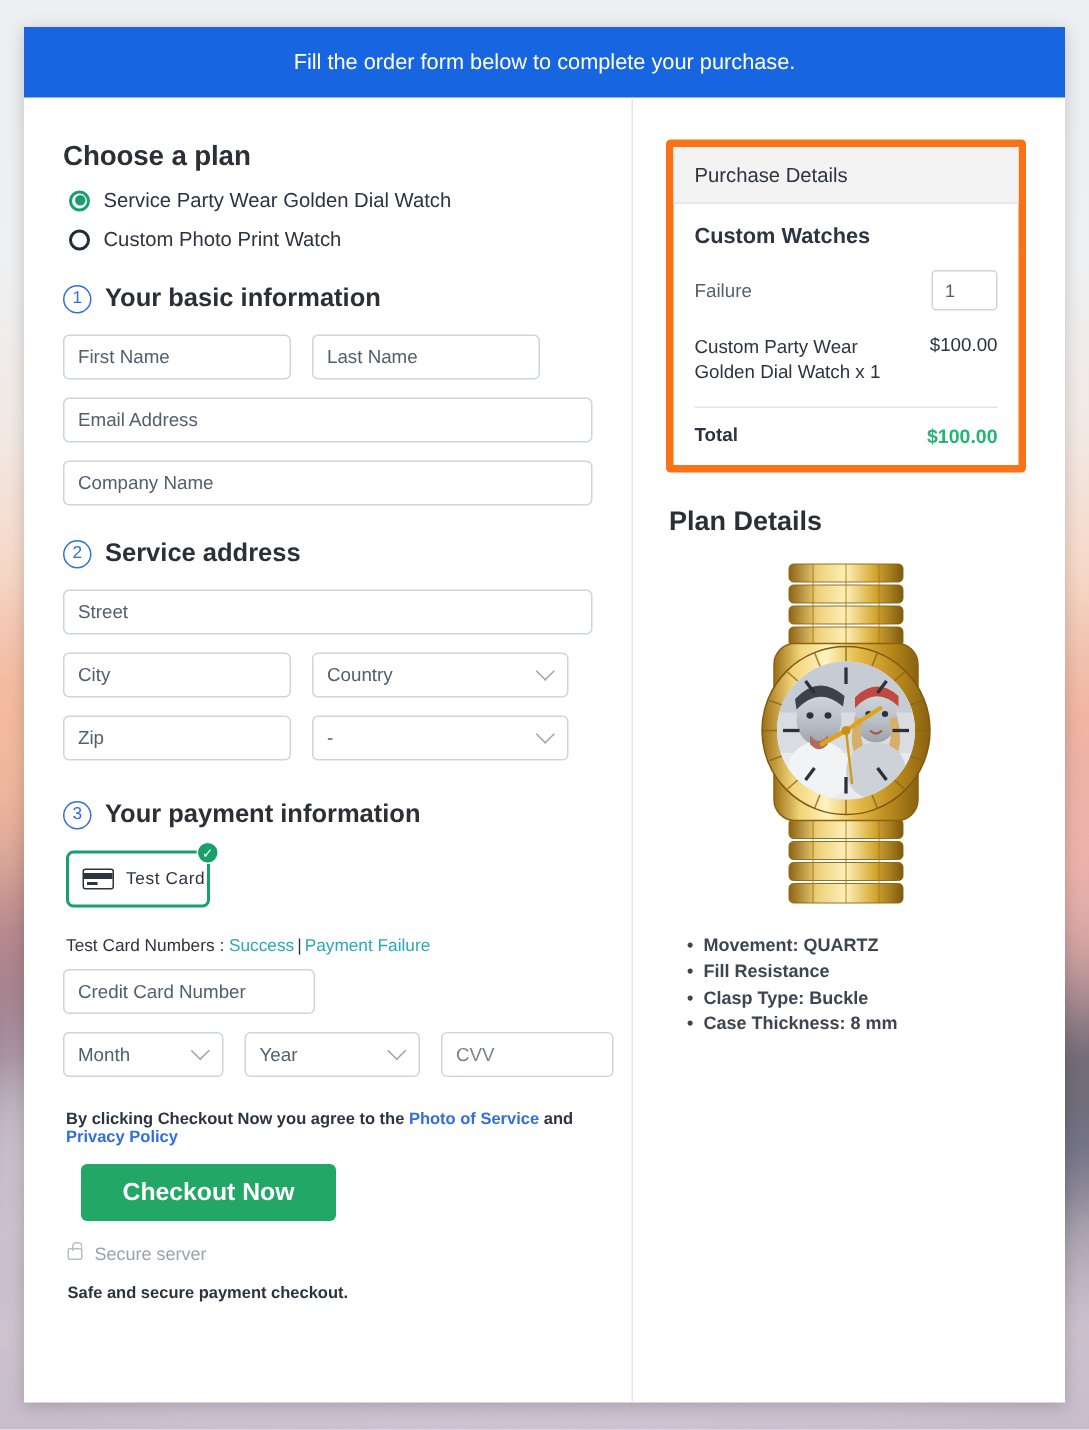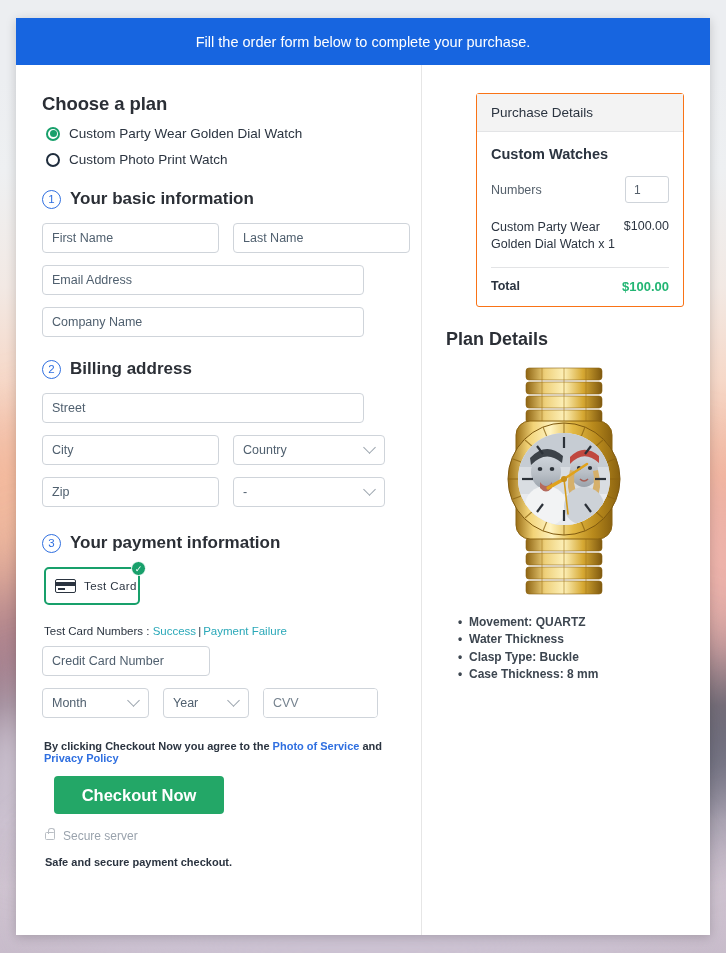--- a/index.html
+++ b/index.html
@@ -131,27 +131,27 @@
     border: 1px solid #cfd4da;
     border-radius: 4px;
     background: #fff;
     font-size: 12.5px;
     color: #41505f;
     padding: 0 9px;
     font-family: "Liberation Sans", sans-serif;
     outline: none;
   }
   .inp::placeholder { color: #50606f; opacity: 1; }
-  .w-half { width: 177px; }
-  .w-full { width: 322px; }
+  .w-half { width: 152px; }
+  .w-full { width: 353px; }
 
   .sel {
     position: relative;
     height: 30px;
-    width: 152px;
+    width: 171px;
     border: 1px solid #cfd4da;
     border-radius: 4px;
     background: #fff;
     display: flex;
     align-items: center;
     padding: 0 9px;
     font-size: 12.5px;
     color: #50606f;
   }
   .sel .chev {
@@ -272,23 +272,22 @@
   }
   .secure-txt { font-size: 12px; color: #9aa3ad; }
 
   .safe-note {
     font-size: 11px; font-weight: bold; color: #2b3440;
     margin: 13px 0 0 3px;
   }
 
   
   .purchase-box {
-    border: 1px solid #f97316;
+    border: 5px solid #f97316;
     border-radius: 3px;
-    margin-left: 32px;
   }
   .purchase-head {
     background: #f3f3f3;
     border-bottom: 1px solid #e3e4e6;
     padding: 11px 14px;
     font-size: 13.5px;
     color: #2b3440;
   }
   .purchase-body { padding: 14px 14px 12px 14px; }
   .pb-title { font-size: 14.5px; font-weight: bold; color: #2b3440; }
@@ -357,21 +356,21 @@
   <div class="body-cols">
 
     <div class="col-left">
 
       <h2 class="sec-title">Choose a plan</h2>
 
       <div class="radio-row">
         <span class="radio-outer on">
             <span class="radio-dot"></span>
           </span>
-        <span class="radio-label">Custom Party Wear Golden Dial Watch</span>
+        <span class="radio-label">Service Party Wear Golden Dial Watch</span>
       </div>
 
       <div class="radio-row">
         <span class="radio-outer"></span>
         <span class="radio-label">Custom Photo Print Watch</span>
       </div>
 
       
       <div class="step-head">
         <span class="step-num">1</span>
@@ -385,21 +384,21 @@
       <div class="field-row">
         <input class="inp w-full" placeholder="Email Address" style="">
       </div>
       <div class="field-row">
         <input class="inp w-full" placeholder="Company Name" style="">
       </div>
 
       
       <div class="step-head">
         <span class="step-num">2</span>
-        <span class="step-text">Billing address</span>
+        <span class="step-text">Service address</span>
       </div>
 
       <div class="field-row">
         <input class="inp w-full" placeholder="Street" style="">
       </div>
       <div class="field-row">
         <input class="inp w-half" placeholder="City" style="">
         <div class="sel">
           <span>Country</span>
           <span class="chev"></span>
@@ -432,21 +431,21 @@
 
       <div class="field-row">
         <input class="inp" style="width: 168px;" placeholder="Credit Card Number">
       </div>
 
       <div class="field-row" style="margin-top:10px;">
         <div class="sel" style="width:107px;text-align:right;">
           <span>Month</span>
           <span class="chev"></span>
         </div>
-        <div class="sel" style="width:86px;">
+        <div class="sel" style="width:117px;">
           <span>Year</span>
           <span class="chev"></span>
         </div>
         <div class="cvv-wrap">
           <input placeholder="CVV" style="">
 
         </div>
       </div>
 
       <div class="terms">
@@ -467,21 +466,21 @@
     </div>
 
     <div class="col-right">
 
       <div class="purchase-box">
         <div class="purchase-head">Purchase Details</div>
         <div class="purchase-body">
           <div class="pb-title">Custom Watches</div>
 
           <div class="qty-row">
-            <span class="qty-label">Numbers</span>
+            <span class="qty-label">Failure</span>
             <input class="qty-inp" value="1" style="">
           </div>
 
           <div class="line-item">
             <span class="li-name">Custom Party Wear Golden Dial Watch x 1</span>
             <span class="li-price">$100.00</span>
           </div>
 
           <div class="hr"></div>
 
@@ -605,19 +604,19 @@
 
           <line x1="74" y1="113" x2="58" y2="122" stroke="#e0a21c" stroke-width="3.2" stroke-linecap="round"></line>
           <line x1="74" y1="113" x2="97" y2="98" stroke="#e0a21c" stroke-width="2.6" stroke-linecap="round"></line>
           <line x1="74" y1="113" x2="78" y2="148" stroke="#d39a18" stroke-width="1.6" stroke-linecap="round"></line>
           <circle cx="74" cy="113" r="3" fill="#c8901a"></circle>
         </svg>
       </div>
 
       <div class="features">
         <div class="feat">Movement: QUARTZ</div>
-        <div class="feat">Water Thickness</div>
+        <div class="feat">Fill Resistance</div>
         <div class="feat">Clasp Type: Buckle</div>
         <div class="feat">Case Thickness: 8 mm</div>
       </div>
     </div>
   </div>
 </div>
 
 </body></html>

